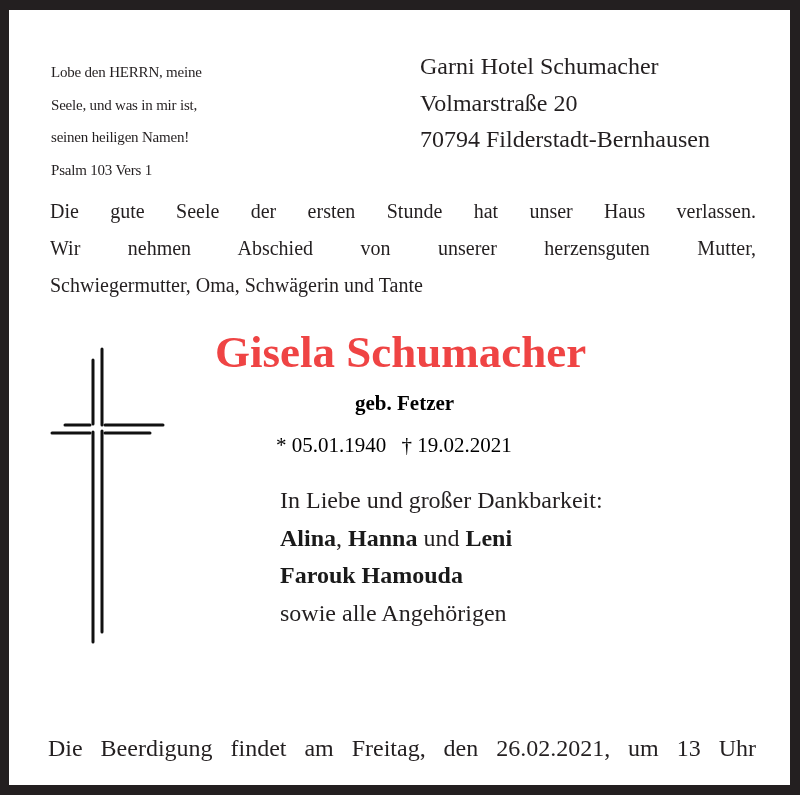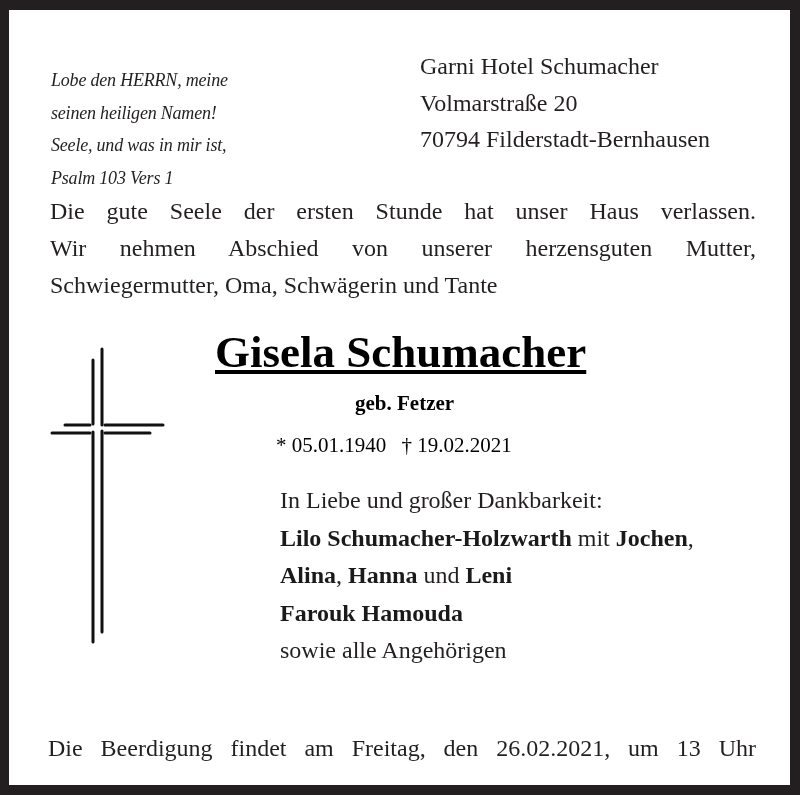--- a/index.html
+++ b/index.html
@@ -26,62 +26,60 @@
       border-top: 10px solid #231f20;
       border-right: 10px solid #231f20;
       border-bottom: 10px solid #231f20;
       background: #ffffff;
     }
     .abs { position: absolute; white-space: nowrap; }
 
     
     .psalm {
       left: 51px;
-      top: 64px;
-      font-style: italic;
-      font-size: 18px;
+      top: 56px;
+      font-size: 15px;
       line-height: 32.5px;
       letter-spacing: -0.2px;
     }
     .psalm div { height: 32.5px; }
 
     
     .address {
       left: 420px;
       top: 48px;
       font-size: 24px;
       line-height: 36.5px;
     }
     .address div { height: 36.5px; }
 
     
     .intro {
       left: 50px;
       top: 193px;
       width: 706px;
-      font-size: 24px;
+      font-size: 20px;
       line-height: 37px;
       white-space: normal;
     }
     .intro .justify {
       text-align: justify;
       text-align-last: justify;
       height: 37px;
     }
     .intro .last { height: 37px; }
 
     
     .name {
       left: 215px;
       top: 326px;
       font-size: 45px;
       font-weight: bold;
       line-height: 52px;
-      color: #000000;
-      text-decoration: underline;
+      color: #ef4444;
     }
     .maiden {
       left: 355px;
       top: 390px;
       font-size: 21px;
       font-weight: bold;
       line-height: 26px;
       color: #000000;
     }
     .dates {
@@ -129,22 +127,22 @@
     }
     .funeral .last { height: 37px; letter-spacing: -0.4px; }
   </style>
 </head>
 <body>
 
 <div class="frame"></div>
 
 <div class="abs psalm">
   <div>Lobe den HERRN, meine</div>
+  <div>Seele, und was in mir ist,</div>
   <div>seinen heiligen Namen!</div>
-  <div>Seele, und was in mir ist,</div>
   <div>Psalm 103 Vers 1</div>
 </div>
 
 <div class="abs address">
   <div>Garni Hotel Schumacher</div>
   <div>Volmarstraße 20</div>
   <div>70794 Filderstadt-Bernhausen</div>
 </div>
 
 <div class="abs intro">
@@ -176,21 +174,20 @@
 <div class="abs maiden">geb. Fetzer</div>
 <div class="abs dates">
   <span>*</span>
   <span>05.01.1940</span><span class="gap"></span>
   <span>†</span>
   <span>19.02.2021</span>
 </div>
 
 <div class="abs mourners">
   <div>In Liebe und großer Dankbarkeit:</div>
-  <div><b>Lilo Schumacher-Holzwarth</b><span> mit </span><b>Jochen</b><span>,</span></div>
   <div><b>Alina</b><span>, </span><b>Hanna</b><span> und </span><b>Leni</b></div>
   <div><b>Farouk Hamouda</b></div>
   <div><span>sowie </span><span>alle</span><span> Angehörigen</span></div>
 </div>
 
 <div class="abs funeral">
   <div class="justify">Die Beerdigung findet am Freitag, den 26.02.2021, um 13 Uhr</div>
 </div>
 
 </body></html>

